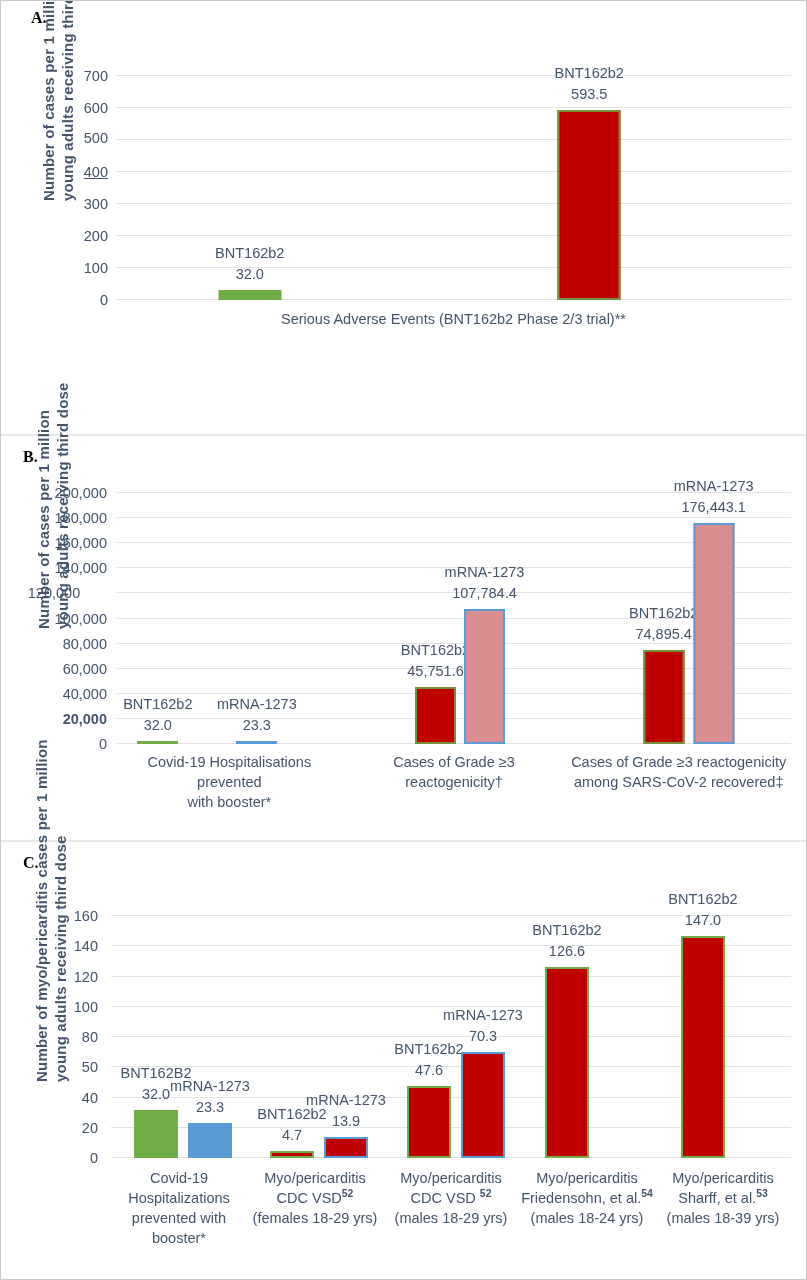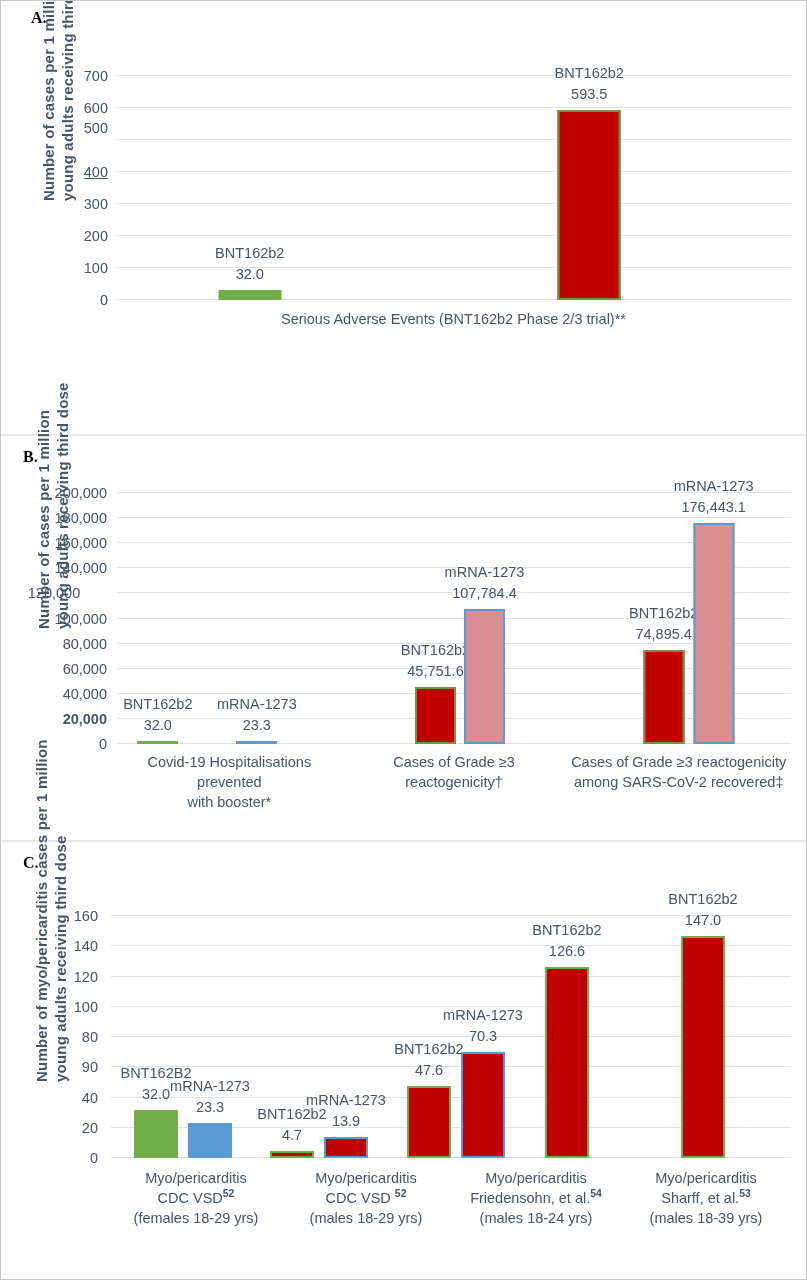--- a/index.html
+++ b/index.html
@@ -89,21 +89,21 @@
               </div>
             </div>
           </div>
         </div>
       </div>
       <div class="ytick" style="left: 0px; width: 107px; top: 291px;">0</div>
       <div class="ytick" style="left: 0px; width: 107px; top: 259px;">100</div>
       <div class="ytick" style="left: 0px; width: 107px; top: 227px;">200</div>
       <div class="ytick" style="left: 0px; width: 107px; top: 195px;">300</div>
       <div class="ytick" style="left: 0px; width: 107px; top: 163px; text-decoration: underline;">400</div>
-      <div class="ytick" style="left: 0px; width: 107px; top: 119px;">500</div>
+      <div class="ytick" style="left: 0px; width: 107px; top: 129px;">500</div>
       <div class="ytick" style="left: 0px; width: 107px; top: 99px;">600</div>
       <div class="ytick" style="left: 0px; width: 107px; top: 67px;">700</div>
       <div class="ylabel" style="left: 57px; top: 200px;">
         <div class="ylabel-inner">
           <div>Number of cases per 1 million</div>
           <div>young adults receiving third dose</div>
         </div>
       </div>
       <div class="xcats" style="left: 115px; top: 308px; width: 675px;">
         <div class="xcat">Serious Adverse Events (BNT162b2 Phase 2/3 trial)**</div>
@@ -294,32 +294,33 @@
                   <div>147.0</div>
                 </div>
               </div>
             </div>
           </div>
         </div>
       </div>
       <div class="ytick" style="left: 0px; width: 97px; top: 308px;">0</div>
       <div class="ytick" style="left: 0px; width: 97px; top: 277.75px;">20</div>
       <div class="ytick" style="left: 0px; width: 97px; top: 247.5px;">40</div>
-      <div class="ytick" style="left: 0px; width: 97px; top: 217.25px;">90</div>
+      <div class="ytick" style="left: 0px; width: 97px; top: 217.25px;">50</div>
       <div class="ytick" style="left: 0px; width: 97px; top: 187px;">80</div>
       <div class="ytick" style="left: 0px; width: 97px; top: 156.75px;">100</div>
       <div class="ytick" style="left: 0px; width: 97px; top: 126.5px;">120</div>
       <div class="ytick" style="left: 0px; width: 97px; top: 96.25px;">140</div>
       <div class="ytick" style="left: 0px; width: 97px; top: 66px;">160</div>
       <div class="ylabel" style="left: 50px; top: 240px;">
         <div class="ylabel-inner">
           <div>Number of myo/pericarditis cases per 1 million</div>
           <div>young adults receiving third dose</div>
         </div>
       </div>
       <div class="xcats" style="left: 110px; top: 326px; width: 680px;">
+        <div class="xcat">Covid-19<br>Hospitalizations<br>prevented with<br>booster*</div>
         <div class="xcat">Myo/pericarditis<br>CDC VSD<sup>52</sup><br>(females 18-29 yrs)</div>
         <div class="xcat">Myo/pericarditis<br>CDC VSD <sup>52</sup><br>(males 18-29 yrs)</div>
         <div class="xcat">Myo/pericarditis<br>Friedensohn, et al.<sup>54</sup><br>(males 18-24 yrs)</div>
         <div class="xcat">Myo/pericarditis<br>Sharff, et al.<sup>53</sup><br>(males 18-39 yrs)</div>
       </div>
     </div>
 </div>
 
 </body></html>

